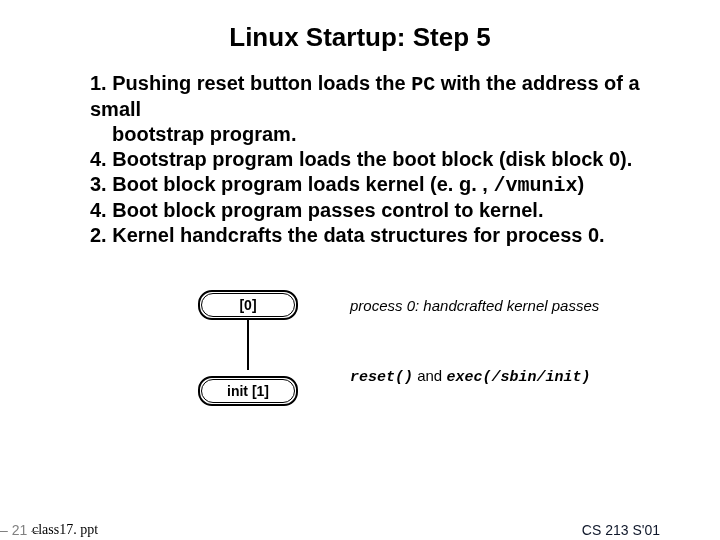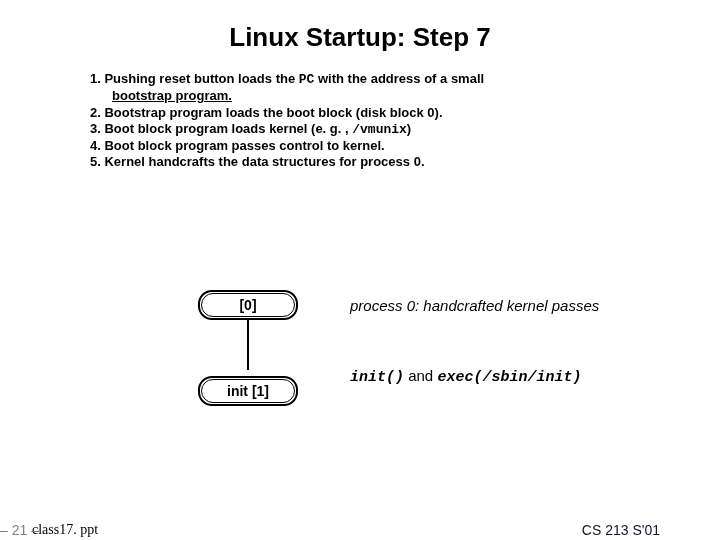--- a/index.html
+++ b/index.html
@@ -14,26 +14,26 @@
   .title {
     text-align: center;
     font-weight: bold;
     font-size: 26px;
     padding-top: 22px;
     padding-bottom: 18px;
   }
   .steps {
     padding-left: 90px;
     padding-right: 60px;
-    font-size: 13px;
+    font-size: 20px;
     font-weight: bold;
     line-height: 1.25;
   }
   .step-row { display: block; }
-  .indent { padding-left: 22px; text-decoration: underline; }
+  .indent { padding-left: 22px; }
   .mono { font-family: "Courier New", Courier, monospace; font-weight: bold; }
   .diagram {
     position: absolute;
     top: 290px;
     left: 0;
     width: 720px;
   }
   .node {
     position: absolute;
     width: 100px;
@@ -87,45 +87,45 @@
   }
   .foot-right {
     position: absolute;
     right: 60px;
     color: #0f172a;
   }
 </style>
 </head>
 <body>
 
-<div class="title">Linux Startup: Step 7</div>
+<div class="title">Linux Startup: Step 5</div>
 
 <div class="steps">
   <div class="step-row">
     <span>1. Pushing reset button loads the </span><span class="mono">PC</span><span> with the address of a small</span>
   </div>
   <div class="step-row indent">bootstrap program.</div>
-  <div class="step-row">2. Bootstrap program loads the boot block (disk block 0).</div>
+  <div class="step-row">4. Bootstrap program loads the boot block (disk block 0).</div>
   <div class="step-row">
     <span>3. Boot block program loads kernel  (e. g. , </span><span class="mono">/vmunix</span><span>)</span>
   </div>
   <div class="step-row">4. Boot block program passes control to kernel.</div>
-  <div class="step-row">5. Kernel handcrafts the data structures for process 0.</div>
+  <div class="step-row">2. Kernel handcrafts the data structures for process 0.</div>
 </div>
 
 <div class="diagram">
   <div class="node inner-ring" style="left:198px; top:0px;">[0]</div>
   <div class="connector" style="left:247px; top:30px; height:50px;"></div>
   <div class="node inner-ring" style="left:198px; top:80px;margin-top:6px;">init [1]</div>
 
   <div class="desc" style="left:350px; top:6px;">process 0: handcrafted kernel passes</div>
 
   <div class="desc" style="left:350px; top:76px;">
     <div>
-      <span class="mono">init()</span><span class="and"> and </span><span class="mono">exec(/sbin/init)</span>
+      <span class="mono">reset()</span><span class="and"> and </span><span class="mono">exec(/sbin/init)</span>
     </div>
   </div>
 </div>
 
 <div class="footer">
   <div class="foot-left">class17. ppt</div>
   <div class="foot-center">– 21 –</div>
   <div class="foot-right">CS 213 S'01</div>
 </div>
 

